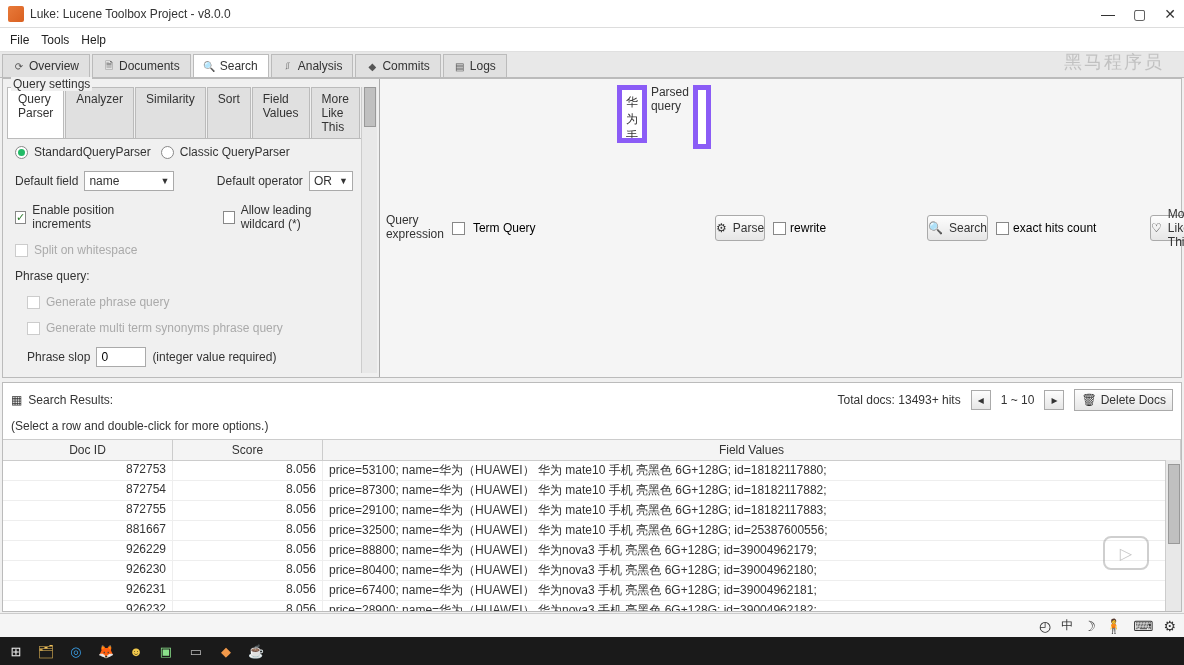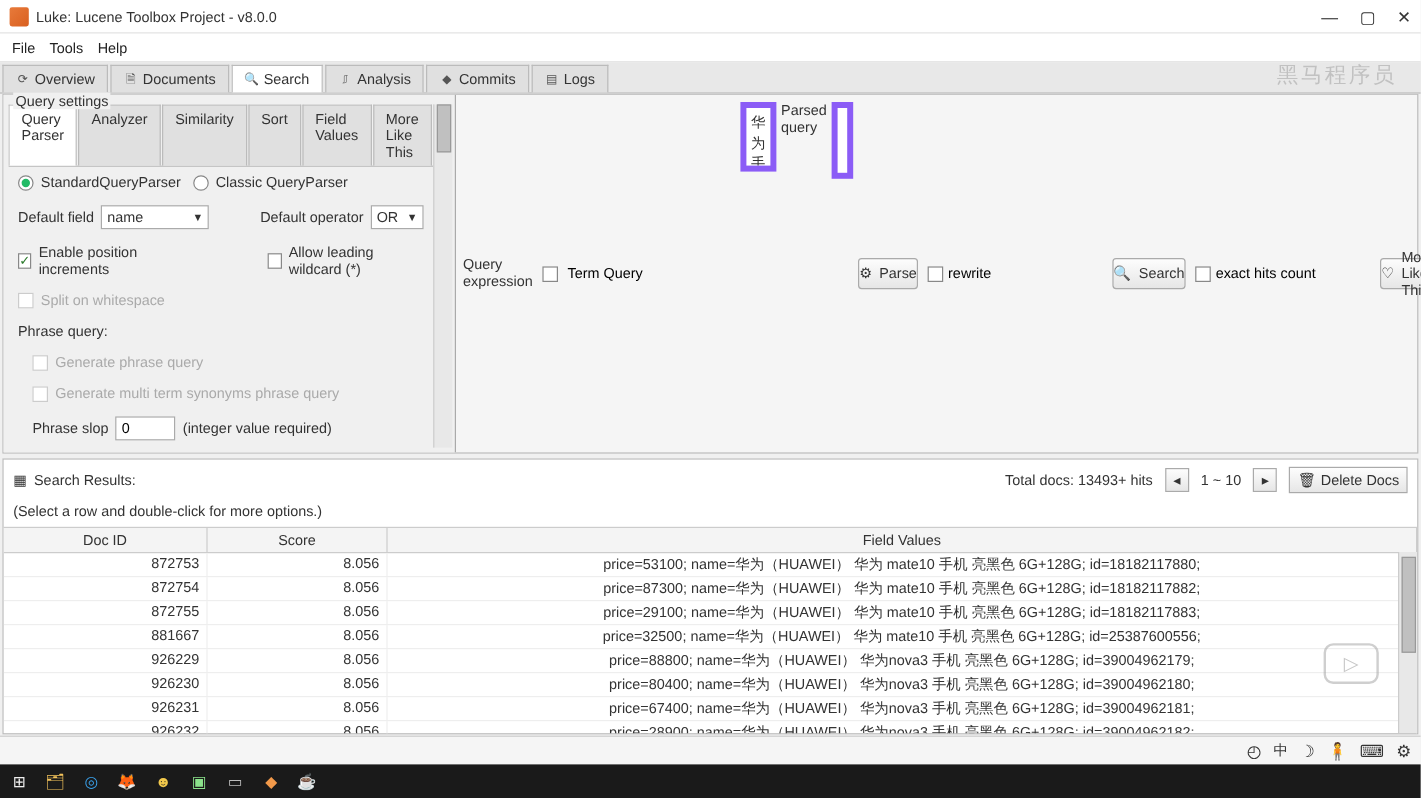--- a/index.html
+++ b/index.html
@@ -72,21 +72,21 @@
 .grid-head { display: flex; background: #f4f4f4; border-bottom: 1px solid #ccc; }
 .grid-head div { padding: 3px 6px; border-right: 1px solid #ccc; text-align: center; color: #333; }
 .col-docid { width: 170px; }
 .col-score { width: 150px; }
 .col-fv { flex: 1; }
 .grid-body { overflow: hidden; }
 .grid-row { display: flex; border-bottom: 1px solid #eee; font-family: "Consolas","Courier New",monospace; font-size: 11px; color: #333; }
 .grid-row div { padding: 1px 6px; border-right: 1px solid #eee; white-space: nowrap; overflow: hidden; }
 .grid-row .col-docid { text-align: right; }
 .grid-row .col-score { text-align: right; }
-.grid-row .col-fv { text-align: center; }
+.grid-row .col-fv { text-align: left; }
 .grid-vscroll { position: absolute; right: 0; top: 20px; bottom: 0; width: 16px; background: #e8e8e8; border-left: 1px solid #ccc; }
 .grid-vscroll .gthumb { position: absolute; top: 4px; left: 2px; width: 12px; height: 80px; background: #c0c0c0; border: 1px solid #999; }
 
 
 .statusbar { position: absolute; bottom: 28px; left: 0; right: 0; height: 24px; background: #f5f5f5; border-top: 1px solid #ccc; display: flex; align-items: center; justify-content: flex-end; gap: 10px; padding: 0 8px; color: #333; }
 .statusbar .sb-icon { font-size: 14px; }
 
 
 .taskbar { position: absolute; bottom: 0; left: 0; right: 0; height: 28px; background: #1a1a1a; display: flex; align-items: center; padding: 0 4px; gap: 6px; }
 .tb-icon { width: 24px; height: 20px; display: flex; align-items: center; justify-content: center; color: #eee; font-size: 13px; }

